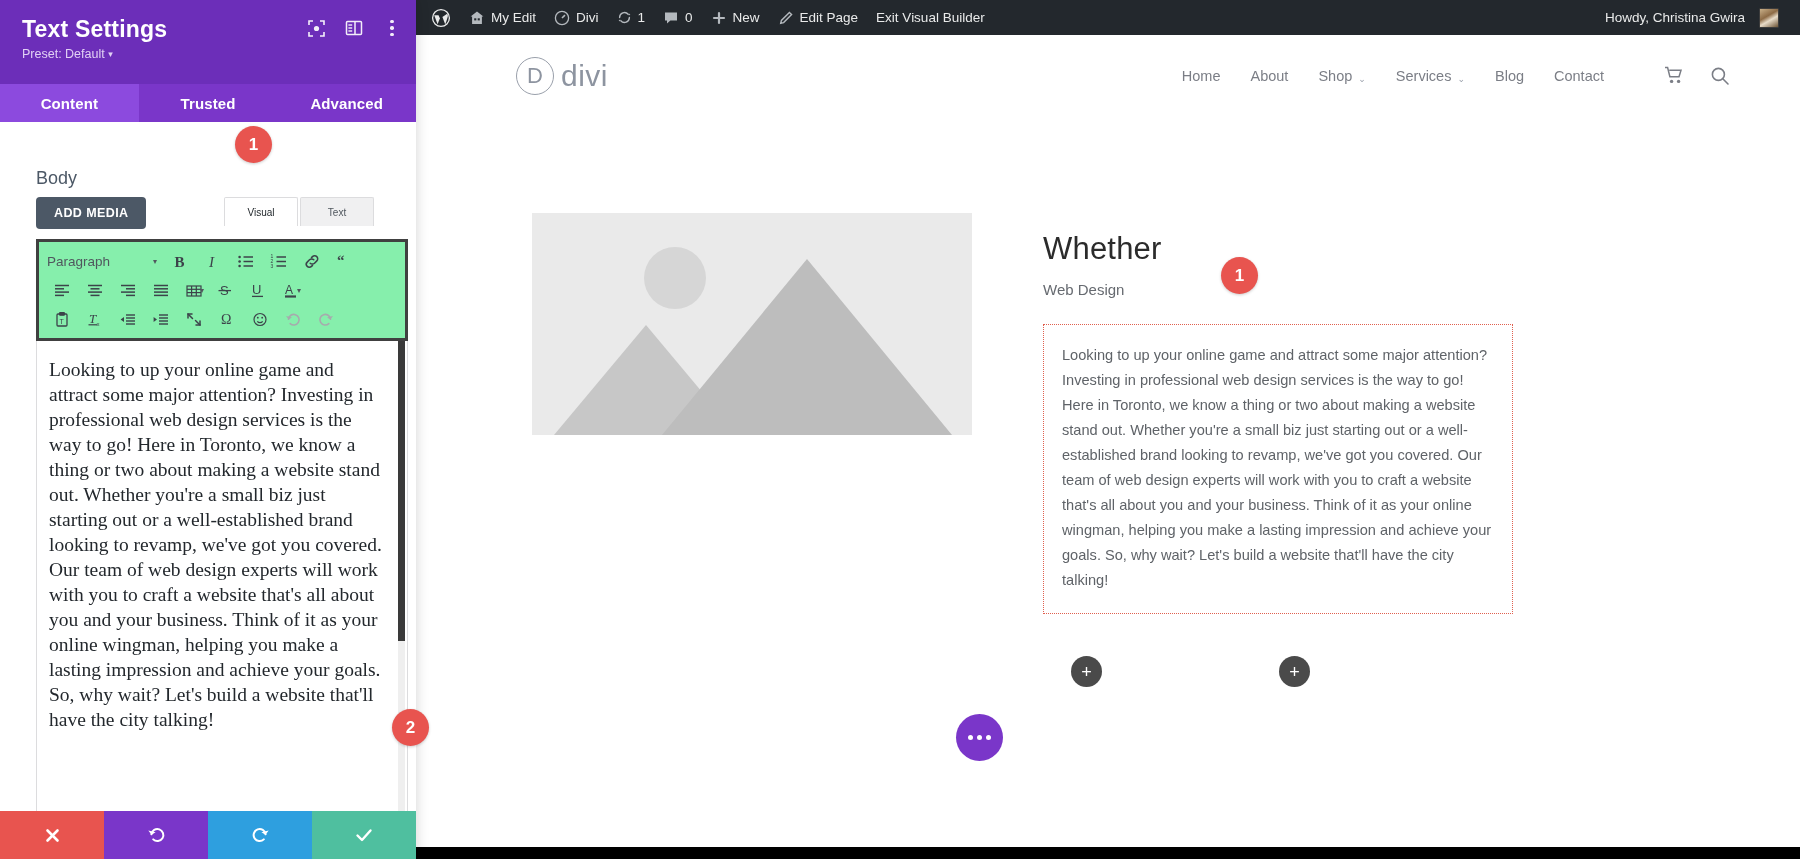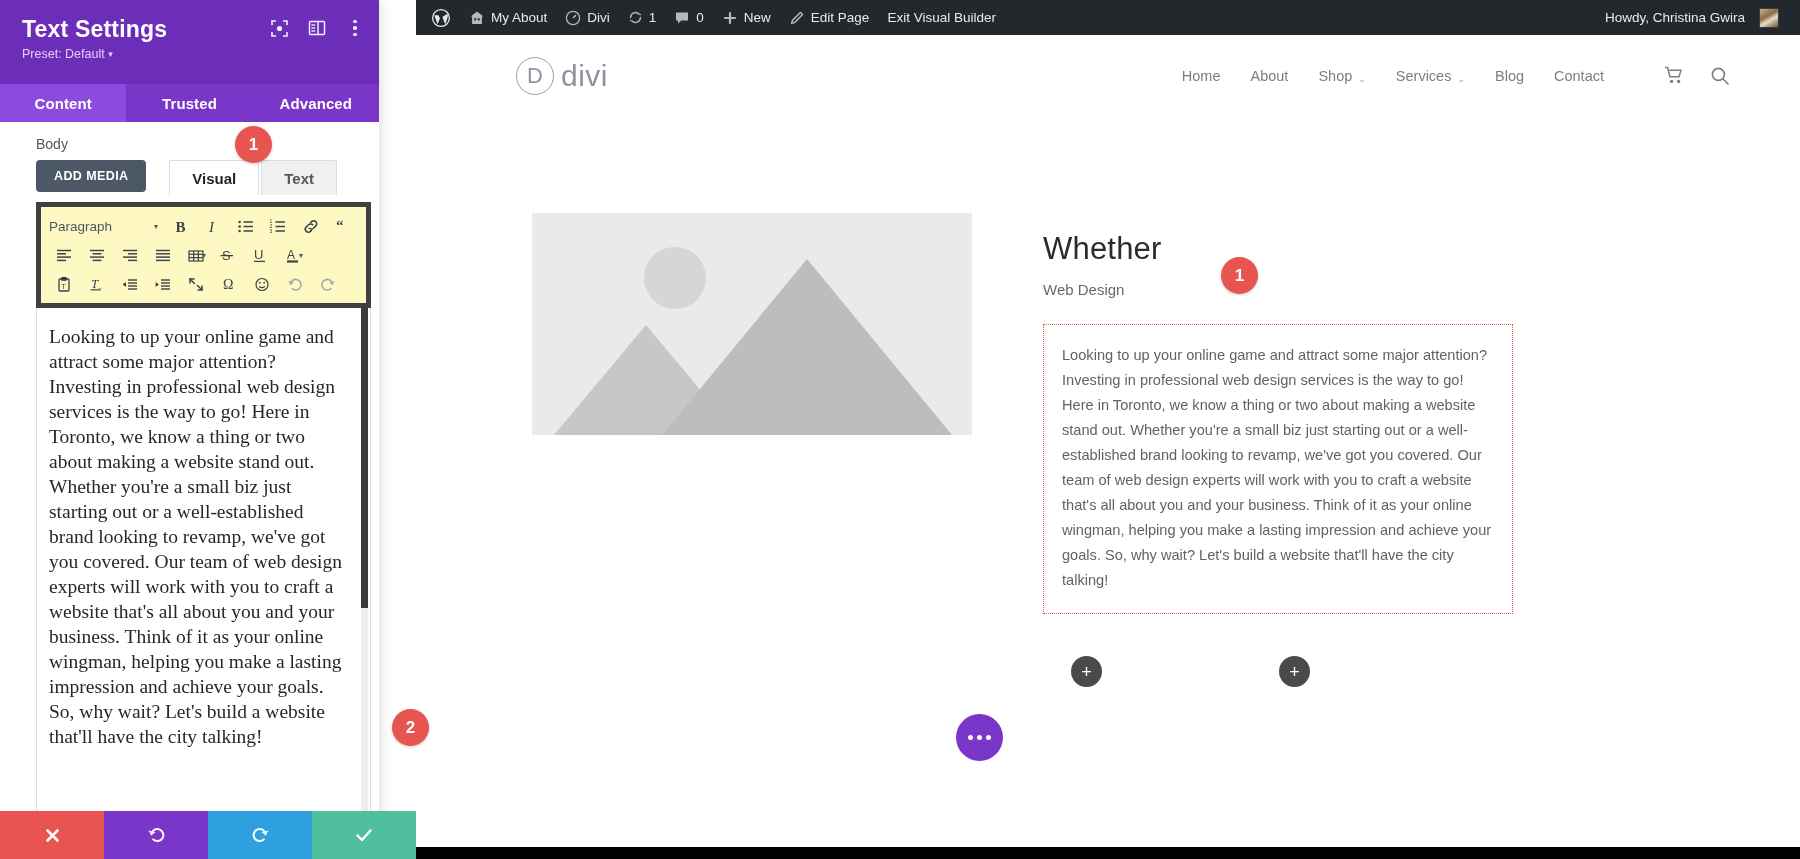--- a/index.html
+++ b/index.html
@@ -7,21 +7,21 @@
     width: 1800px; height: 859px;
     overflow: hidden;
     font-family: "Liberation Sans", sans-serif;
     background: #ffffff;
   }
   .app { position: relative; width: 1800px; height: 859px; }
 
   
   .settings-panel {
     position: absolute; left: 0; top: 0;
-    width: 379px; height: 859px;
+    width: 416px; height: 859px;
     background: #fff;
     display: flex; flex-direction: column;
     box-shadow: 0 0 12px rgba(0,0,0,.18);
     z-index: 20;
   }
   .sp-header {
     background: #6c2eb9;
     padding: 14px 18px 12px 22px;
     position: relative;
     height: 84px;
@@ -48,45 +48,46 @@
   .sp-tab {
     flex: 1; display: flex; align-items: center; justify-content: center;
     color: #fff; font-size: 15px; font-weight: 600; cursor: pointer;
     letter-spacing: .1px;
   }
   .sp-tab.active { background: #8c4ade; }
 
   .sp-body { flex: 1; position: relative; overflow: hidden; background: #fff; }
 
   .field-label {
-    font-size: 14px; color: #4c5866; padding: 14px 0 8px 36px;
+    font-size: 18px; color: #4c5866; padding: 14px 0 8px 36px;
     font-family: "Liberation Sans", sans-serif;
+    margin-top: 32px;
   }
   .editor-wrap {
     margin: 0 8px 0 36px; position: relative;
   }
   .btn-addmedia {
     display: inline-block;
     background: #4c5866; color: #fff;
     font-size: 12.5px; font-weight: bold; letter-spacing: .4px;
     padding: 9px 18px; border-radius: 4px; cursor: pointer;
   }
   .editor-tabs {
     position: absolute; right: 34px; top: 0;
     display: flex; gap: 2px;
   }
   .ed-tab {
     background: #f0f0f1; border: 1px solid #dcdcde; border-bottom: none;
-    padding: 9px 22px 8px; font-size: 15px; color: #50575e; cursor: pointer;
-    border-radius: 2px 2px 0 0; min-width: 74px; text-align: center; font-weight: bold;
+    padding: 9px 22px 8px; font-size: 10px; color: #50575e; cursor: pointer;
+    border-radius: 2px 2px 0 0; min-width: 74px; text-align: center;
   }
   .ed-tab.active { background: #fff; border-color: #dcdcde; color: #1d2327; }
 
   .ed-toolbar {
-    border: 5px solid #404040; background: #fef9c3;
+    border: 3px solid #404040; background: #86efac;
     margin-top: 10px; padding: 5px 6px 4px;
   }
   .tb-row { display: flex; align-items: center; gap: 0px; height: 29px; }
   .tb-btn {
     width: 33px; height: 27px; display: flex; align-items: center; justify-content: center;
     cursor: pointer; color: #50575e;
   }
   .tb-btn svg { display: block; }
   .tb-sel {
     display: flex; align-items: center; justify-content: space-between;
@@ -522,21 +523,21 @@
         </svg>
       </div>
       <div class="ab-item">
         <span class="glyph">
           <svg width="16" height="16" viewBox="0 0 16 16" fill="#b4b9be">
             <path d="M8 1.6L1.6 6.4h1.5V14h9.8V6.4h1.5z"></path>
             <rect x="5.2" y="8.3" width="2.1" height="2.1" fill="#23282d"></rect>
             <rect x="8.7" y="8.3" width="2.1" height="2.1" fill="#23282d"></rect>
           </svg>
         </span>
-        <span>My About</span>
+        <span>My Edit</span>
       </div>
       <div class="ab-item">
         <span class="glyph">
           <svg width="16" height="16" viewBox="0 0 16 16" fill="none" stroke="#b4b9be" stroke-width="1.3">
             <circle cx="8" cy="8" r="6.6"></circle>
             <line x1="8" y1="8" x2="11" y2="5.2" stroke-width="1.6"></line>
           </svg>
         </span>
         <span>Divi</span>
       </div>

